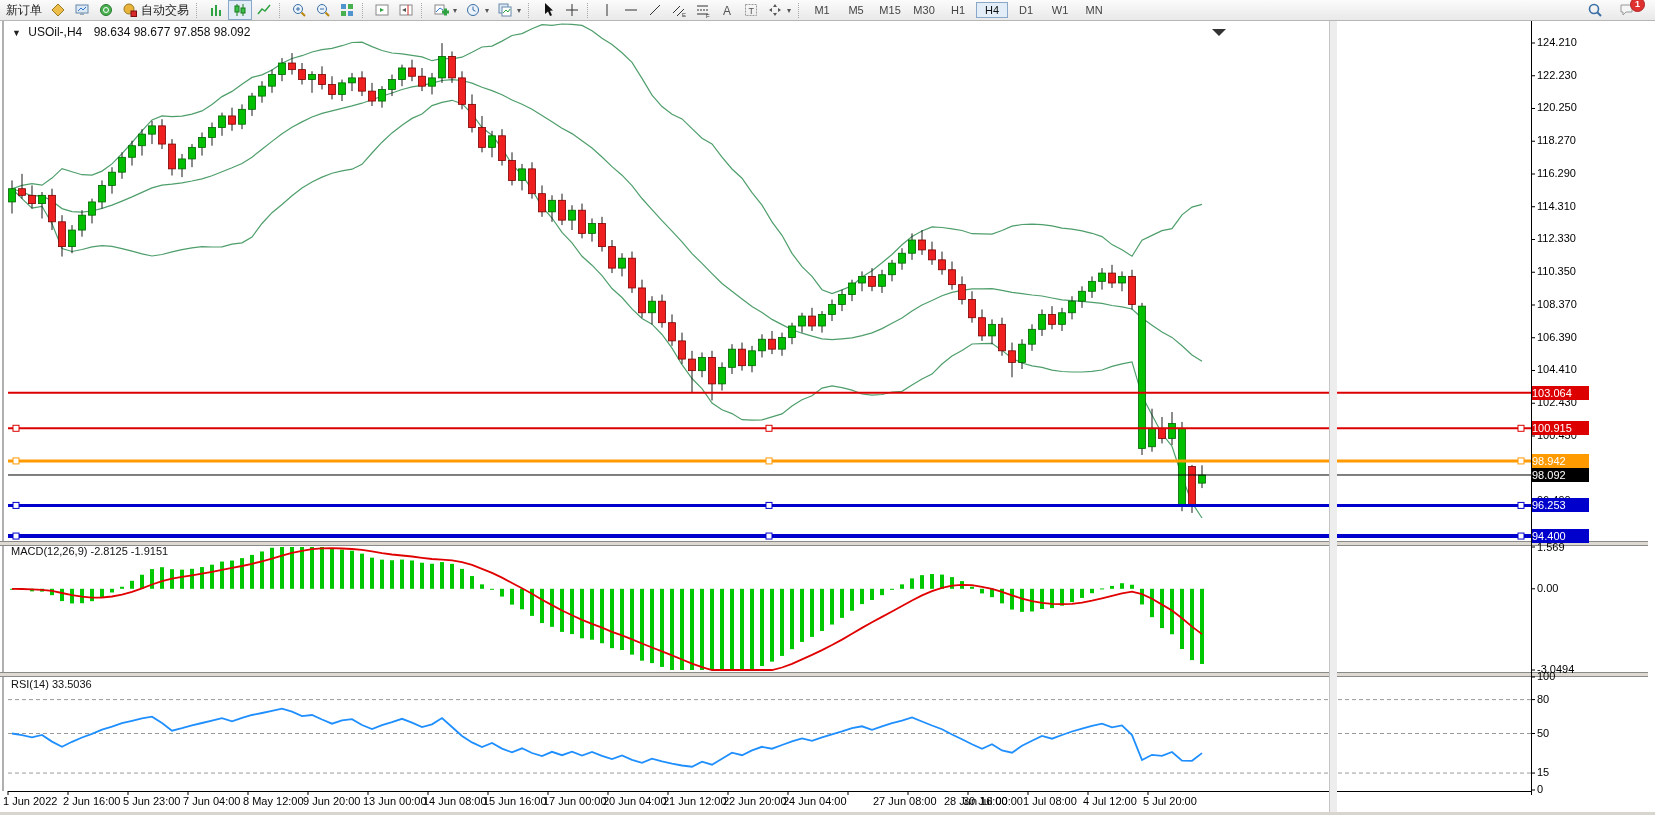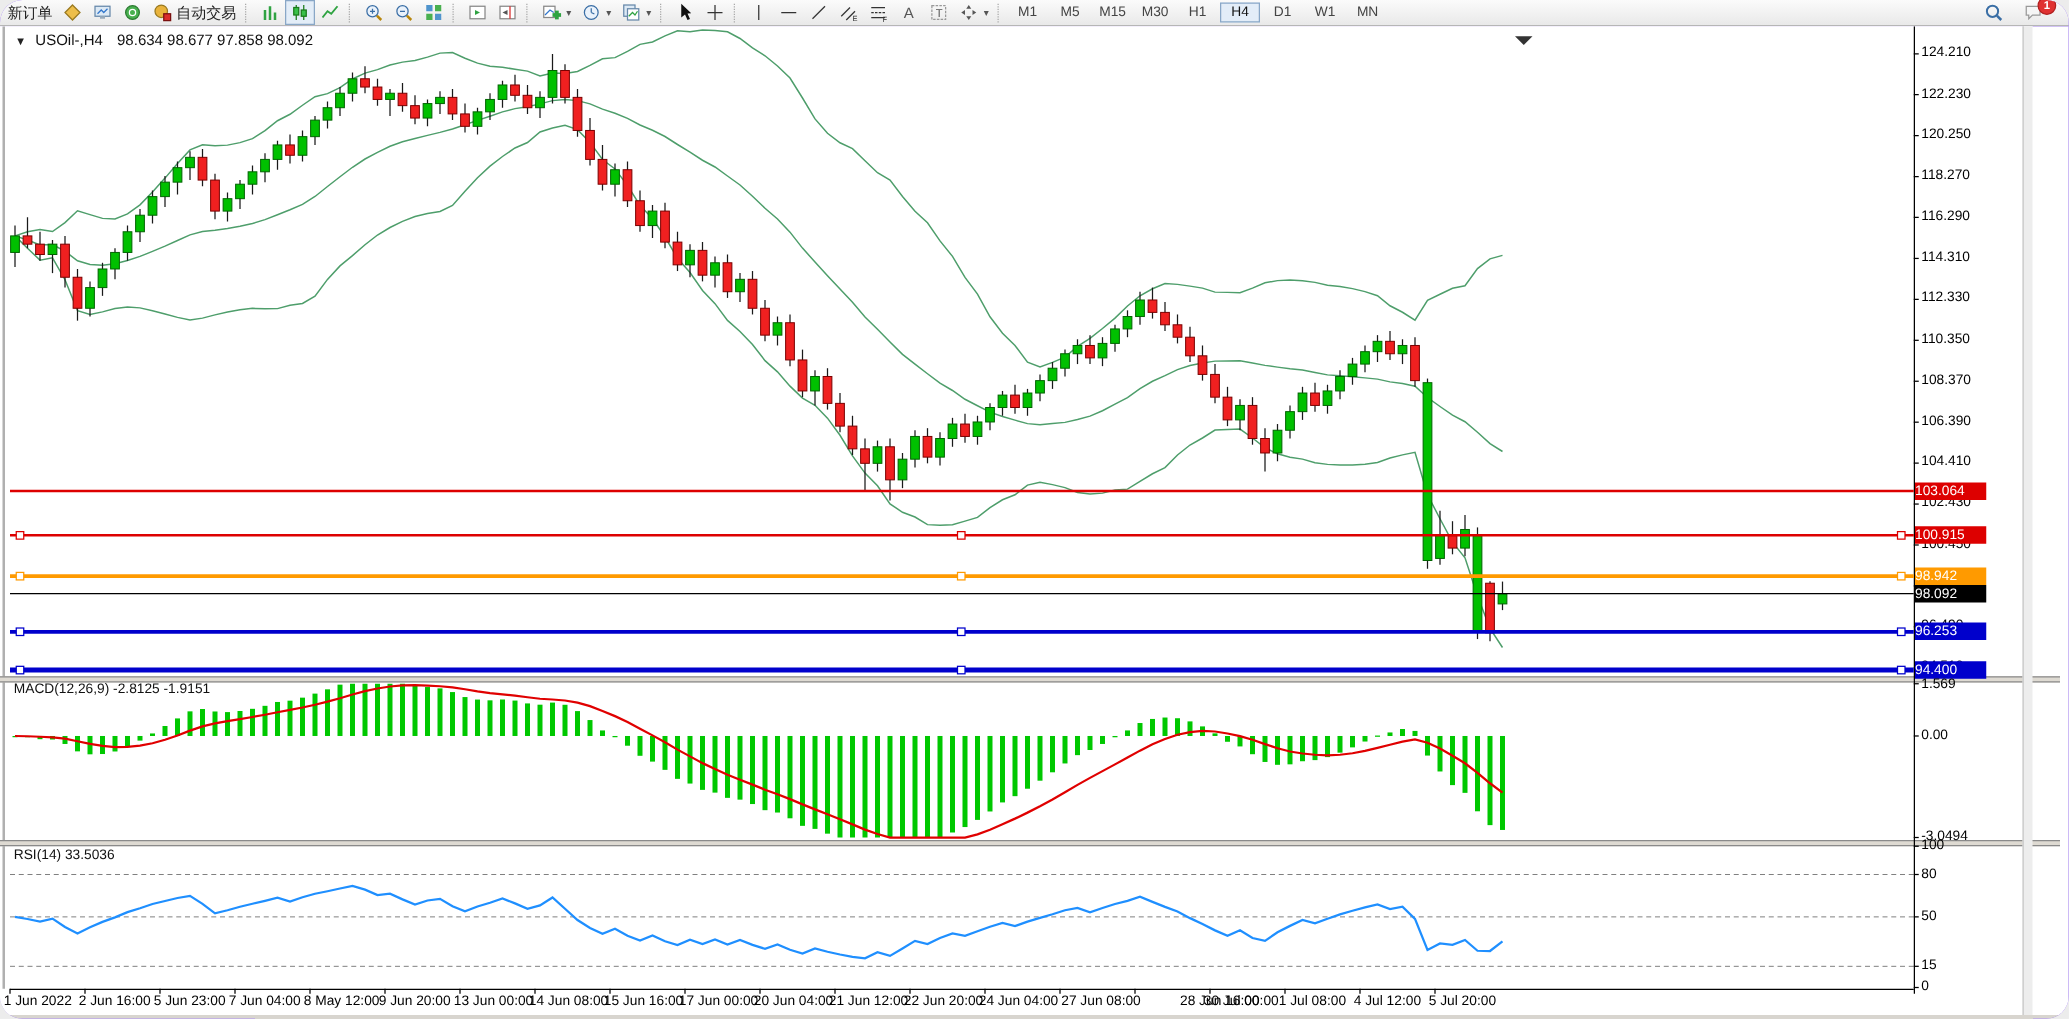--- a/index.html
+++ b/index.html
@@ -1,31 +1,31 @@
 <!DOCTYPE html>
 <html><head>
 <meta charset="utf-8">
 <style>
   html,body{margin:0;padding:0;background:#ececec;font-family:"Liberation Sans",sans-serif;}
-  #app{position:relative;width:1655px;height:815px;background:#8b5cf6;overflow:hidden;border-radius:18px;}
+  #app{position:relative;width:1655px;height:815px;background:#15803d;overflow:hidden;}
   
   #toolbar{position:absolute;left:0;top:0;width:1655px;height:21px;display:flex;align-items:center;
     background:linear-gradient(#fbfbfb,#e9e9e9);border-bottom:1px solid #b6b6b6;padding:0 2px;box-sizing:border-box;}
   .tb{display:inline-flex;align-items:center;gap:3px;height:18px;padding:0 3px;border:1px solid transparent;
       background:transparent;font-size:12px;color:#222;cursor:default;white-space:nowrap;}
   .ic{width:16px;height:16px;display:block;}
   .sep{width:4px;height:15px;border-left:1px dotted #a9a9a9;margin:0 3px;}
   .dd{font-size:8px;color:#555;margin-left:1px;}
   .tf{min-width:24px;text-align:center;font-size:11px;color:#444;padding:1px 3px;border:1px solid transparent;}
   .tf.active{background:#e3edf8;border:1px solid #89a7c7;color:#111;text-align:center;}
   #right-group{margin-left:auto;display:flex;align-items:center;margin-right:14px;gap:8px;}
   .badge{position:absolute;top:-4px;right:-7px;width:13px;height:13px;border-radius:50%;background:#e03131;
     color:#fff;font-size:9px;line-height:13px;text-align:center;font-weight:bold;border:1px solid #b02020;}
   
-  #chart-window{position:absolute;left:0;top:21px;width:1626px;height:791px;background:#fff;}
+  #chart-window{position:absolute;left:0;top:21px;width:1337px;height:791px;background:#fff;}
   #chart{position:absolute;left:0;top:0;}
   #chart-title{position:absolute;left:12px;top:4px;font-size:12px;color:#111;}
   #chart-title .tri{font-size:9px;color:#222;margin-right:4px;}
   #macd-label{position:absolute;left:11px;top:524px;font-size:11px;color:#111;}
   #rsi-label{position:absolute;left:11px;top:657px;font-size:11px;color:#111;}
   .chip{position:absolute;left:1532px;width:57px;height:14px;font-size:11px;line-height:14px;color:#fff;
     text-align:left;}
   .ticklabel{position:absolute;left:1537px;font-size:11px;color:#000;}
   .paneticklabel{position:absolute;left:1537px;font-size:11px;color:#000;}
   .timelabel{position:absolute;top:774px;font-size:11px;color:#000;white-space:nowrap;}
@@ -731,21 +731,21 @@
         <div class="timelabel" style="left: 243px; top: 774px;">8 May 12:00</div>
         <div class="timelabel" style="left: 303px; top: 774px;">9 Jun 20:00</div>
         <div class="timelabel" style="left: 363px; top: 774px;">13 Jun 00:00</div>
         <div class="timelabel" style="left: 423px; top: 774px;">14 Jun 08:00</div>
         <div class="timelabel" style="left: 483px; top: 774px;">15 Jun 16:00</div>
         <div class="timelabel" style="left: 543px; top: 774px;">17 Jun 00:00</div>
         <div class="timelabel" style="left: 603px; top: 774px;">20 Jun 04:00</div>
         <div class="timelabel" style="left: 663px; top: 774px;">21 Jun 12:00</div>
         <div class="timelabel" style="left: 723px; top: 774px;">22 Jun 20:00</div>
         <div class="timelabel" style="left: 783px; top: 774px;">24 Jun 04:00</div>
-        <div class="timelabel" style="left: 849px; top: 774px;">27 Jun 08:00</div>
+        <div class="timelabel" style="left: 873px; top: 774px;">27 Jun 08:00</div>
         <div class="timelabel" style="left: 903px; top: 774px; padding-left: 41px;">28 Jun 16:00</div>
         <div class="timelabel" style="left: 963px; top: 774px;">30 Jul 00:00</div>
         <div class="timelabel" style="left: 1023px; top: 774px;">1 Jul 08:00</div>
         <div class="timelabel" style="left: 1083px; top: 774px;">4 Jul 12:00</div>
         <div class="timelabel" style="left: 1143px; top: 774px;">5 Jul 20:00</div>
       </div>
     <div id="scroll-strip"></div>
   </div>
 
   <div id="bottom-edge"></div>

